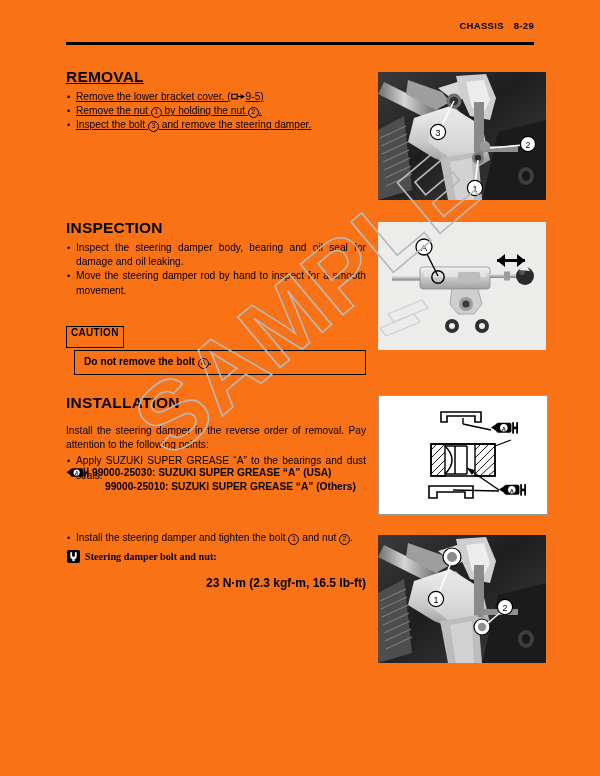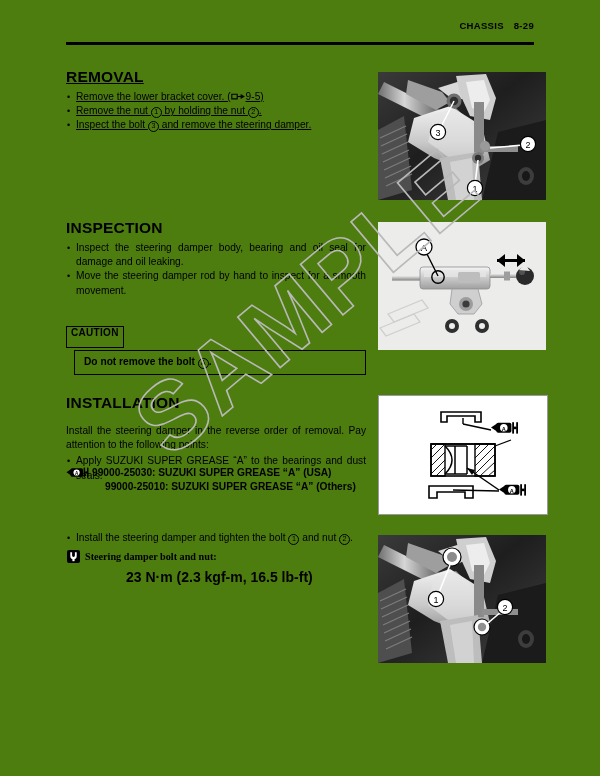--- a/index.html
+++ b/index.html
@@ -9,21 +9,21 @@
     background: #ffffff;
   }
   body {
     font-family: "Liberation Sans", sans-serif;
     color: #000;
   }
   #page {
     position: relative;
     width: 600px;
     height: 776px;
-    background: #4d7c0f;
+    background: #f97316;
     overflow: hidden;
   }
 
   
   .hdr {
     position: absolute;
     left: 66px;
     top: 20px;
     width: 468px;
     height: 30px;
@@ -152,25 +152,25 @@
     left: 1px;
     top: 0px;
     width: 13px;
     height: 13px;
     background: #000;
     border-radius: 2px;
   }
   .torque-icon svg { display: block; }
 
   .torque-val {
-    font-size: 14px;
-    font-weight: bold;
-    text-align: left;
+    font-size: 12px;
+    font-weight: bold;
+    text-align: right;
     padding-left: 60px;
-    margin-top: 5px;
+    margin-top: 12px;
   }
 
   
   .fig {
     position: absolute;
     overflow: hidden;
   }
   .fig.photo { background: #5a5a5a; }
   .fig.line { background: #fff; border: 1px solid #9a9a9a; }
   .fig svg { display: block; }

